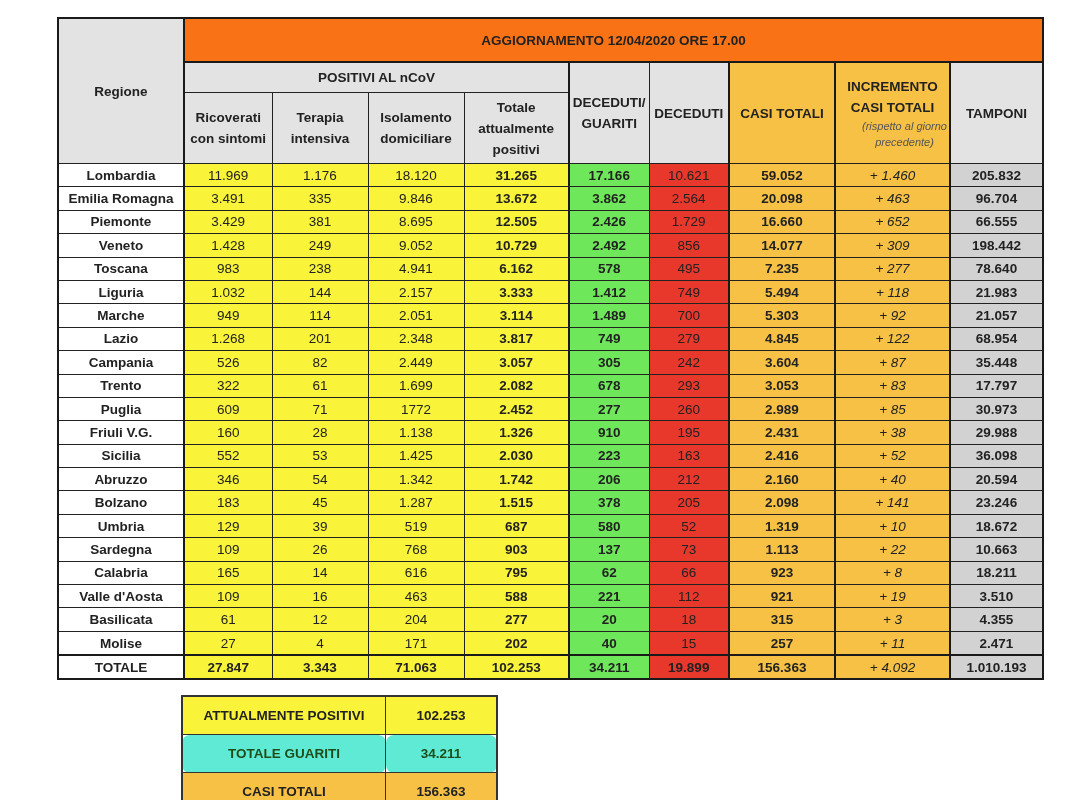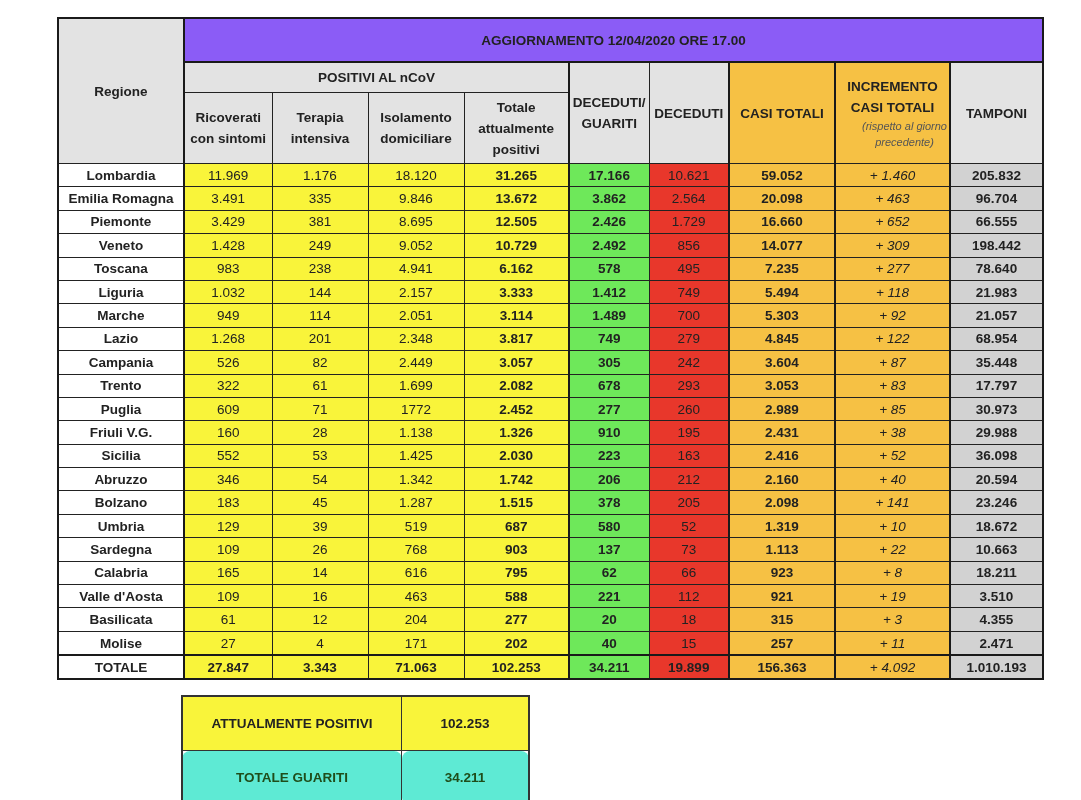--- a/index.html
+++ b/index.html
@@ -3,41 +3,41 @@
 <meta charset="utf-8">
 <style>
   html, body { margin:0; padding:0; background:#ffffff; }
   body { width:1081px; height:800px; position:relative; overflow:hidden;
          font-family:"Liberation Sans", sans-serif; }
   table.main { position:absolute; left:57px; top:17px; border-collapse:collapse;
                table-layout:fixed; border:2px solid #1a1a1a; }
   table.main td, table.main th { border:1px solid #222; padding:0; text-align:center;
                font-size:13.5px; color:#222; overflow:hidden; white-space:nowrap; }
   th { font-weight:bold; background:#e3e3e3; }
-  .h-title { height:42px; font-size:16.5px; background:#8b5cf6; border-bottom:2px solid #1a1a1a !important; }
+  .h-title { height:42px; font-size:16.5px; background:#f97316; border-bottom:2px solid #1a1a1a !important; }
   .h-sub { height:29px; font-size:13.5px; }
   .h-col { height:70px; white-space:normal !important; line-height:21px; font-size:13.5px; }
   .thick-l { border-left:2px solid #1a1a1a !important;margin-left:12px; }
   .reg-head { background:#e3e3e3; border-right:2px solid #1a1a1a !important; }
   .orange-h { background:#f6c144; }
   .note { font-weight:normal; font-style:italic; font-size:11px; color:#555; line-height:16px; display:block;padding-left:24px; }
   tr.data td { height:22.4px; }
   td.reg { background:#ffffff; font-weight:bold; color:#333; border-right:2px solid #1a1a1a !important; }
   td.y { background:#f9f43a; color:#555; }
   td.yb { background:#f9f43a; font-weight:bold; color:#222; }
   td.g { background:#6ee85a; font-weight:bold; color:#1f4d1a; border-left:2px solid #1a1a1a !important; }
   td.r { background:#e8372b; font-weight:normal; color:#7a1414; }
   td.o { background:#f6c144; font-weight:bold; color:#222; border-left:2px solid #1a1a1a !important; }
   td.oi { background:#f6c144; font-style:italic; color:#555; border-left:2px solid #1a1a1a !important; }
   td.gr { background:#d2d2d2; font-weight:bold; color:#333; border-left:2px solid #1a1a1a !important; border-right:2px solid #1a1a1a !important; }
   tr.tot td { height:22px; border-top:2px solid #1a1a1a !important; font-weight:bold; color:#222; }
   tr.tot td.y { color:#222; }
   tr.tot td.oi { font-weight:normal; }
   table.summary { position:absolute; left:181px; top:695px; border-collapse:collapse; border:2px solid #333; }
-  table.summary td { border:1px solid #333; height:21px; font-weight:bold; font-size:13.5px; text-align:center; padding:16px; }
+  table.summary td { border:1px solid #333; height:21px; font-weight:bold; font-size:13.5px; text-align:center; padding:8px; }
   table.summary td.lbl { width:186px; }
   table.summary td.val { width:94px; }
   .sy { background:#f9f43a; color:#222; }
   .sg { background:#5eead4; color:#1f4d1a;border-radius:8px; }
   .sr { background:#e8372b; color:#7a1414; }
   .so { background:#f6c144; color:#222; }
 </style>
 </head>
 <body>
 

